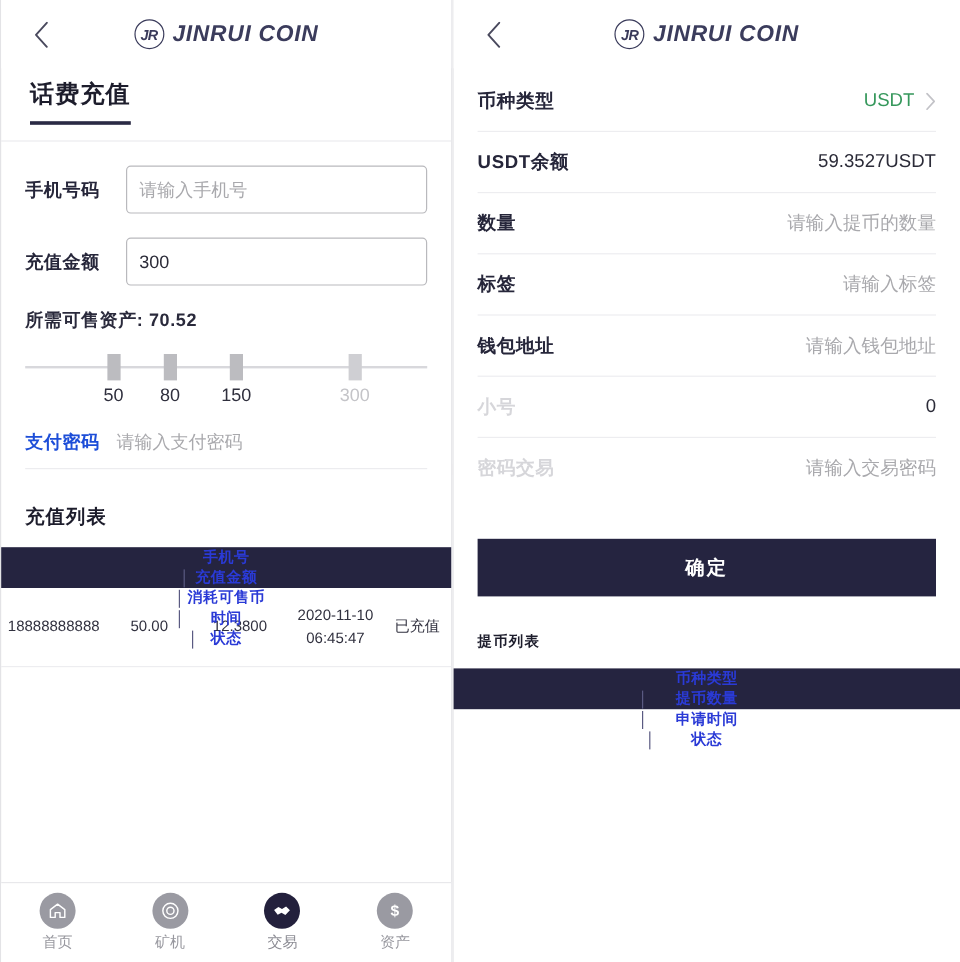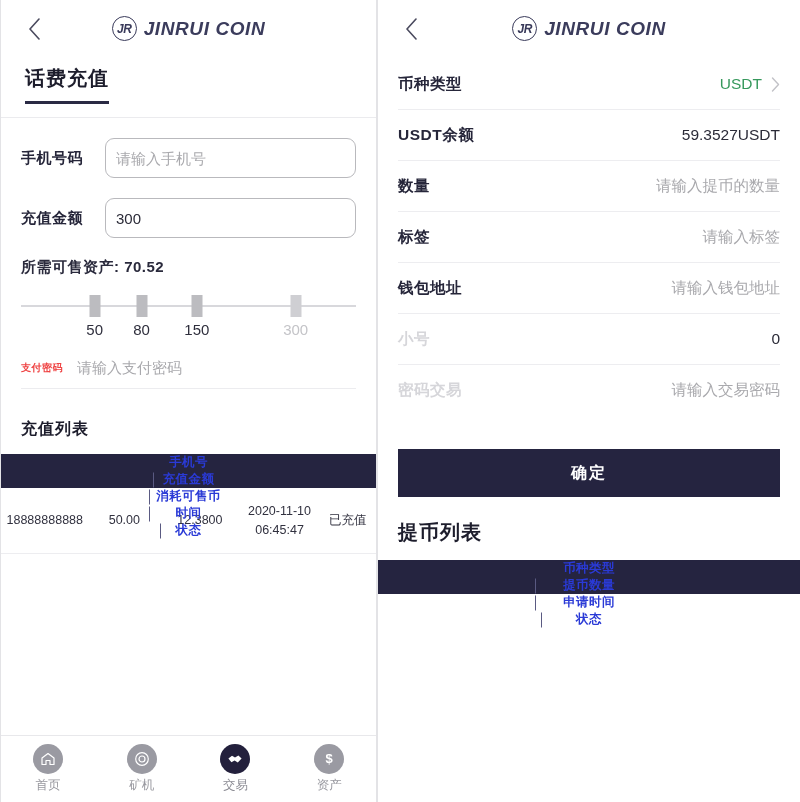--- a/index.html
+++ b/index.html
@@ -95,21 +95,21 @@
     padding: 0 20px; margin-top: 20px; gap: 12px;
   }
   .form-label {
     font-size: 15px; color: #26263a; font-weight: 700;
     width: 72px; flex: none; letter-spacing: 0.5px;
   }
   .form-input {
     flex: 1; height: 40px; border: 1px solid #b9b9bd;
     padding: 4px 10px; font-size: 15px; color: #2b2b38;
     font-family: inherit; background: #fff; outline: none;
-    border-radius: 9px;
+    border-radius: 4px;
   }
   .form-input::placeholder { color: #a9a9ad; }
 
   .need-line {
     margin: 20px 0 0 20px;
     font-size: 15px; color: #2a2a3c; font-weight: 700;
     letter-spacing: 0.5px;
   }
 
   .slider-wrap { margin: 18px 20px 0 20px; position: relative; height: 22px; }
@@ -127,21 +127,21 @@
   .slider-lab {
     position: absolute; top: 0; transform: translateX(-50%);
     font-size: 15px; color: #2f2f3d; white-space: nowrap;
   }
   .slider-lab.dim { color: #c4c4c8; }
 
   .pwd-row {
     display: flex; align-items: center; gap: 14px;
     padding: 6px 20px 12px 20px;
   }
-  .pwd-label { font-size: 10px; font-weight: 700; color: #ef4444; letter-spacing: 0.5px; }
+  .pwd-label { font-size: 15px; font-weight: 700; color: #1d4ed8; letter-spacing: 0.5px; }
   .pwd-input {
     flex: 1; border: none; outline: none; background: transparent;
     font-size: 15px; color: #2b2b38; font-family: inherit;
   }
   .pwd-input::placeholder { color: #a9a9ad; }
   .pwd-underline { height: 1px; background: #ececef; margin: 0 20px; }
 
   .primary-btn {
     margin: 41px 20px 0 20px; height: 48px;
     background: #252440; color: #fff;
@@ -219,22 +219,22 @@
   .r-right { display: flex; align-items: center; }
 
   .r-btn {
     margin: 33px 20px 0 20px; height: 48px;
     background: #252440; color: #fff;
     font-size: 16px; font-weight: 700; letter-spacing: 2px;
     display: flex; align-items: center; justify-content: center;
     border: none; cursor: pointer; font-family: inherit;
   }
   .r-list-title {
-    margin: 22px 0 0 20px;
-    font-size: 20px; font-weight: 700; color: #1d1d2c; letter-spacing: 1px;
+    margin: 29px 0 0 20px;
+    font-size: 12px; font-weight: 700; color: #1d1d2c; letter-spacing: 1px;
   }
   .r-c0 { width: 110px; } .r-c1 { width: 108px; }
   .r-c2 { width: 108px; } .r-c3 { width: 97px; }
 
   .empty-state {
     flex: 1; display: flex; flex-direction: column;
     align-items: center; justify-content: flex-start;
     padding-top: 61px; gap: 16px;
   }
   .empty-ico { width: 42px; height: 52px; }

